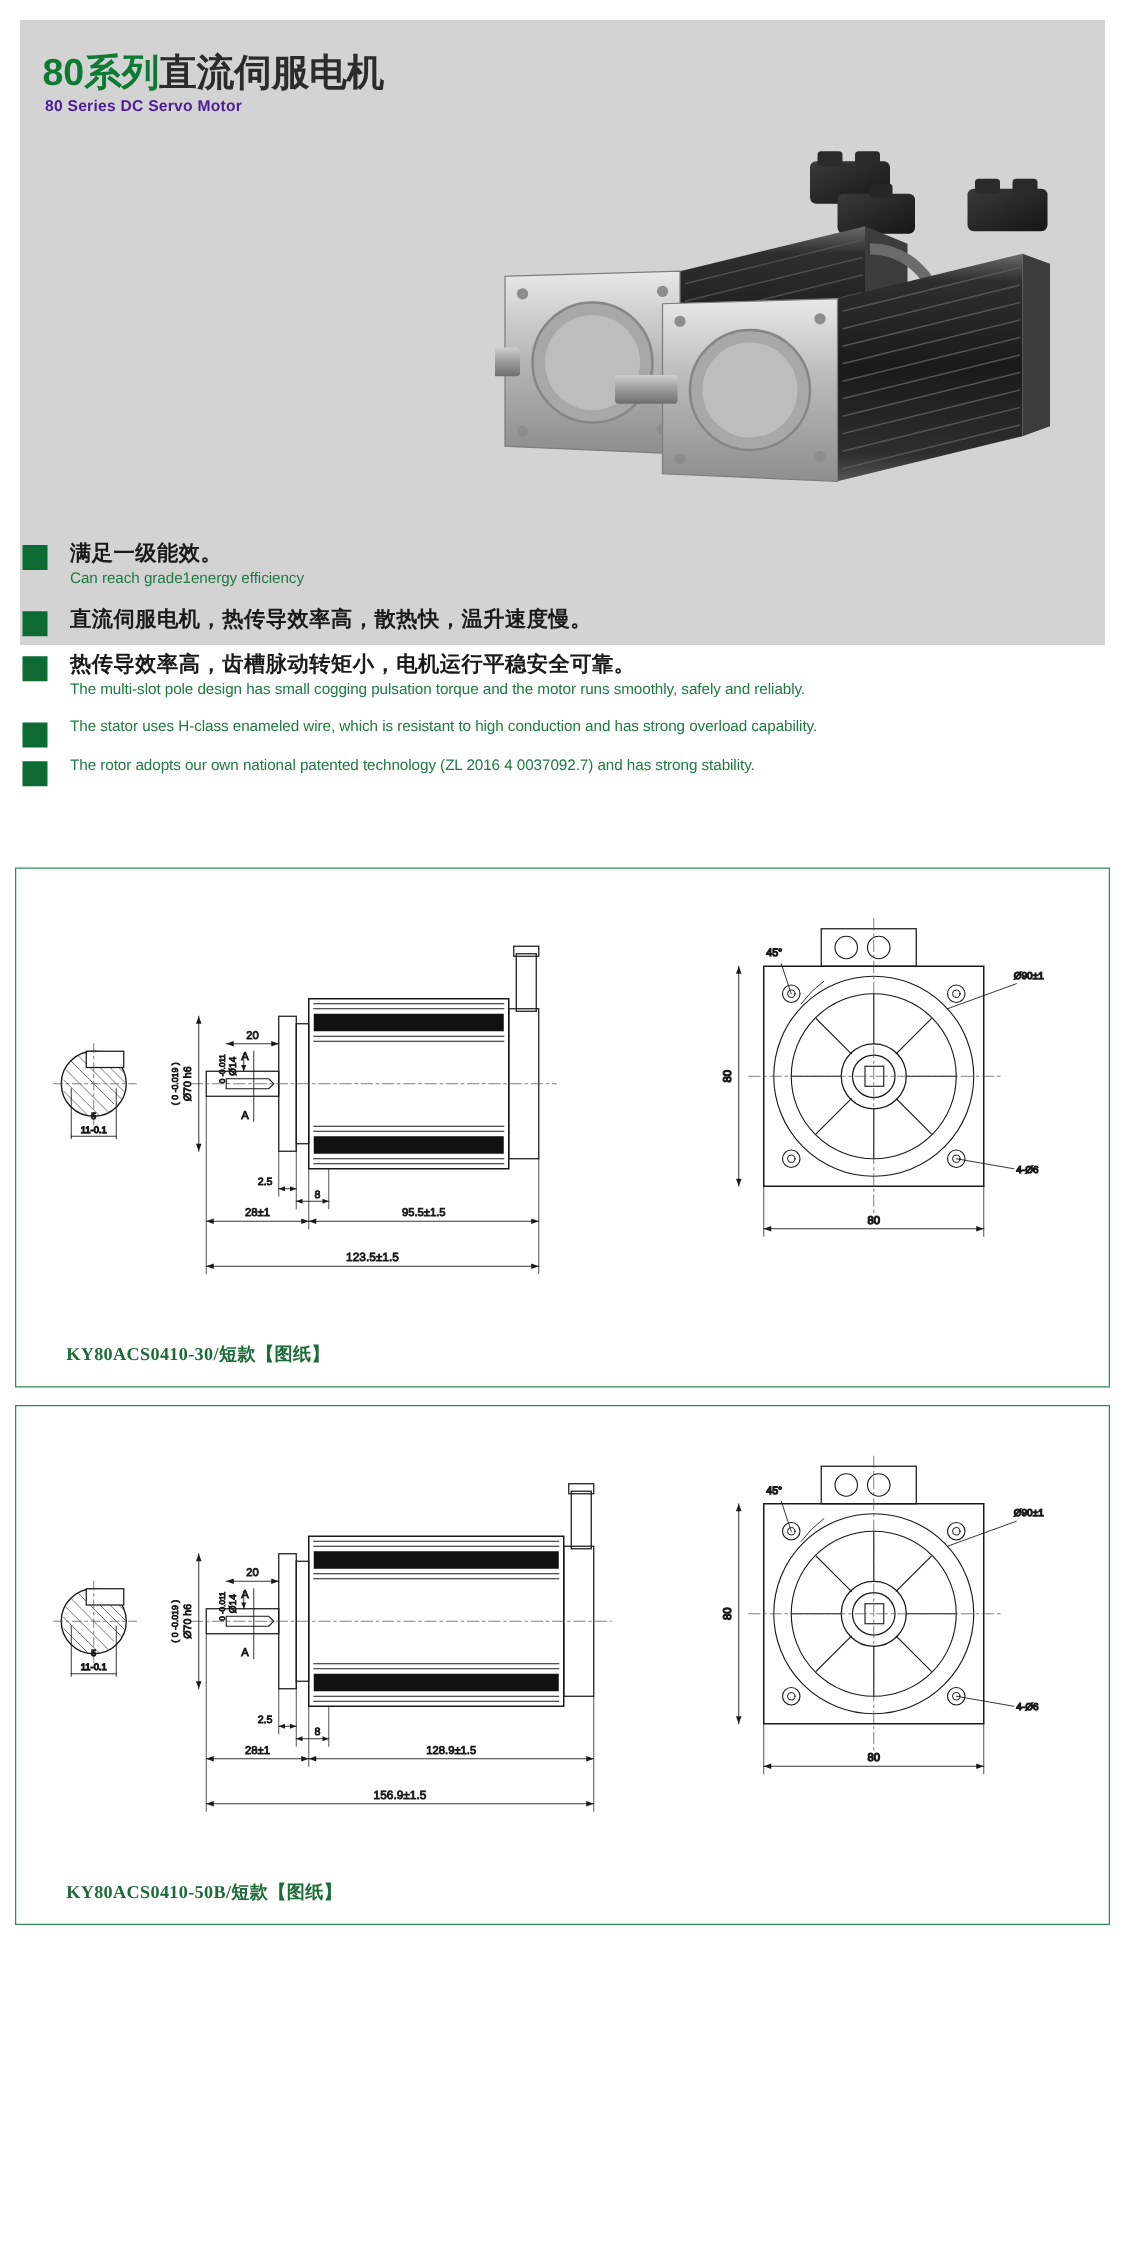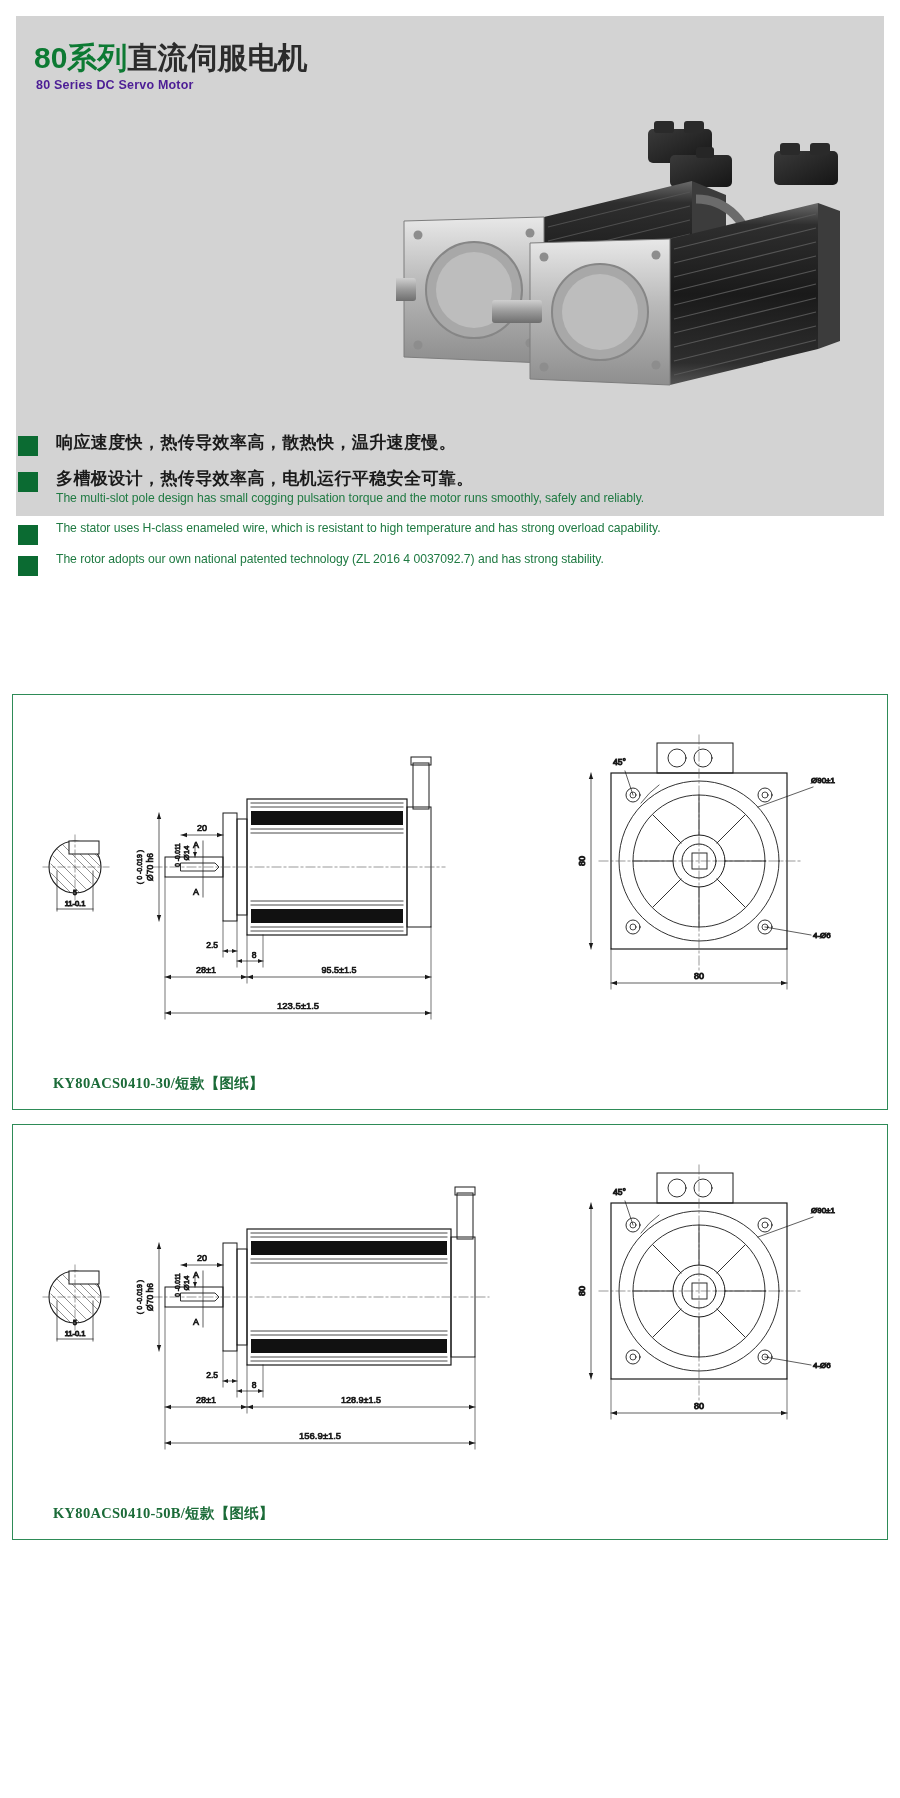--- a/index.html
+++ b/index.html
@@ -157,35 +157,40 @@
         <circle cx="134" cy="122" r="4.5" fill="#8d8d8d"></circle>
         <circle cx="22" cy="234" r="4.5" fill="#8d8d8d"></circle>
         <circle cx="134" cy="232" r="4.5" fill="#8d8d8d"></circle>
         <rect x="-30" y="167" width="50" height="23" rx="3" fill="url(#shaftG)"></rect>
       </g>
     </svg>
   </div>
 
   <div class="features">
 
-
     <div class="feature">
       <span class="sq"></span>
-      <div class="cn">响应速度快，热传导效率高，散热快，温升速度慢。</div>
+      <div class="cn">满足一级能效。</div>
+      <div class="en">Can reach grade1energy efficiency</div>
     </div>
 
     <div class="feature">
       <span class="sq"></span>
-      <div class="cn">多槽极设计，热传导效率高，电机运行平稳安全可靠。</div>
+      <div class="cn">直流伺服电机，热传导效率高，散热快，温升速度慢。</div>
+    </div>
+
+    <div class="feature">
+      <span class="sq"></span>
+      <div class="cn">热传导效率高，齿槽脉动转矩小，电机运行平稳安全可靠。</div>
       <div class="en">The multi-slot pole design has small cogging pulsation torque and the motor runs smoothly, safely and reliably.</div>
     </div>
 
     <div class="feature">
       <span class="sq"></span>
-      <div class="en">The stator uses H-class enameled wire, which is resistant to high temperature and has strong overload capability.</div>
+      <div class="en">The stator uses H-class enameled wire, which is resistant to high conduction and has strong overload capability.</div>
     </div>
 
     <div class="feature">
       <span class="sq"></span>
       <div class="en">The rotor adopts our own national patented technology (ZL 2016 4 0037092.7) and has strong stability.</div>
     </div>
 
   </div>
 
   <div class="panel" id="panel-1">

